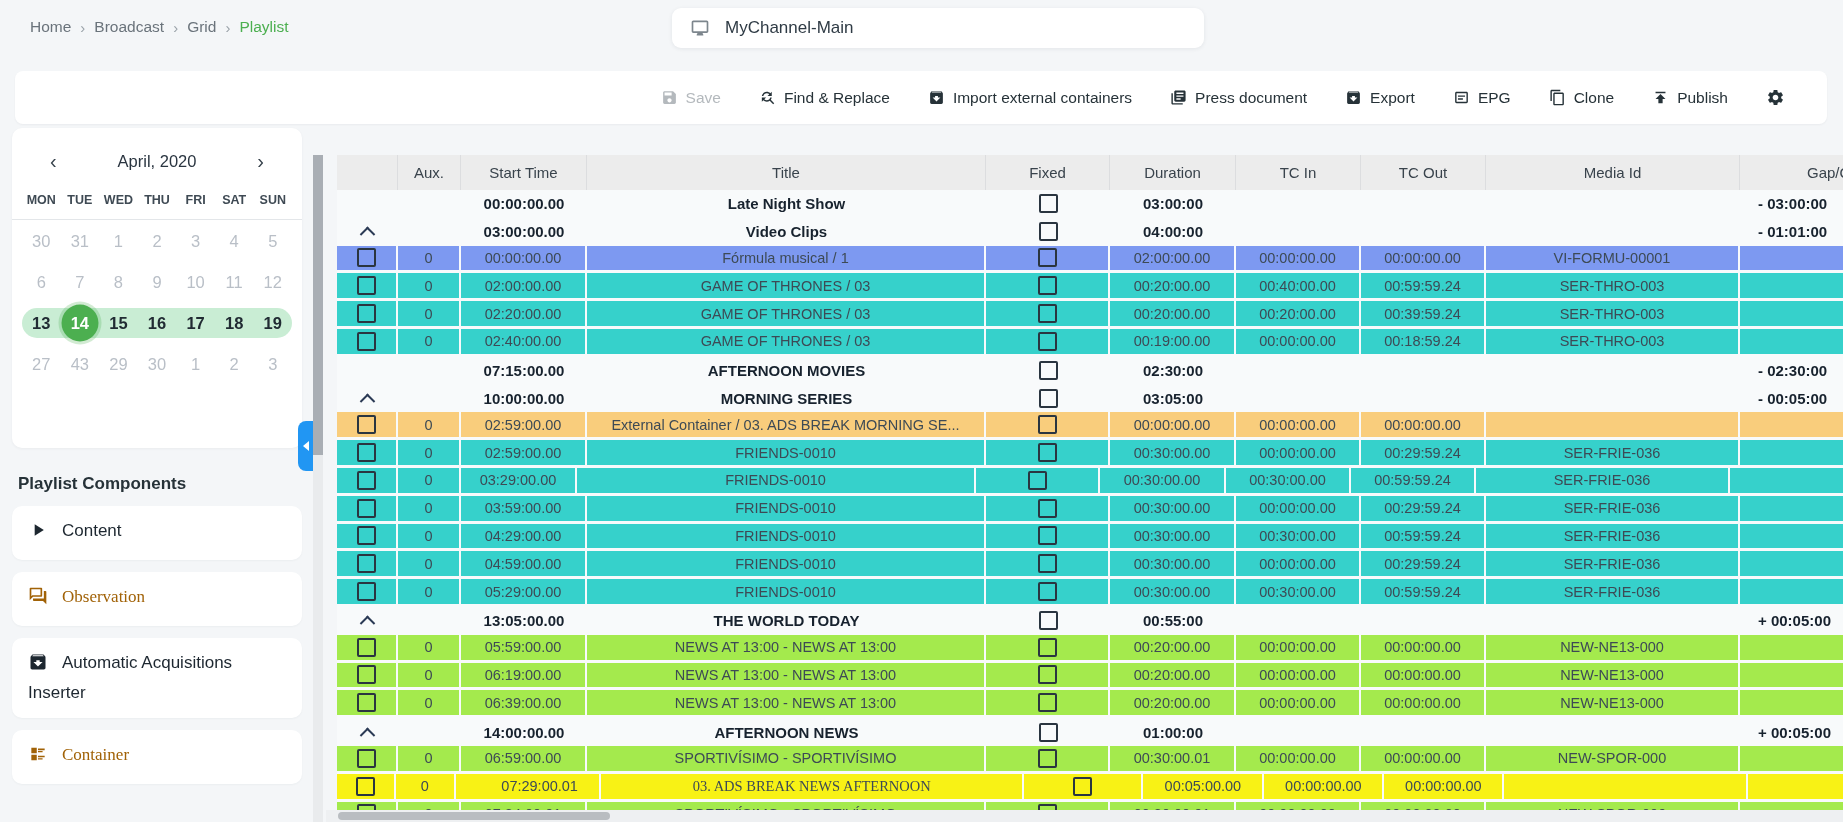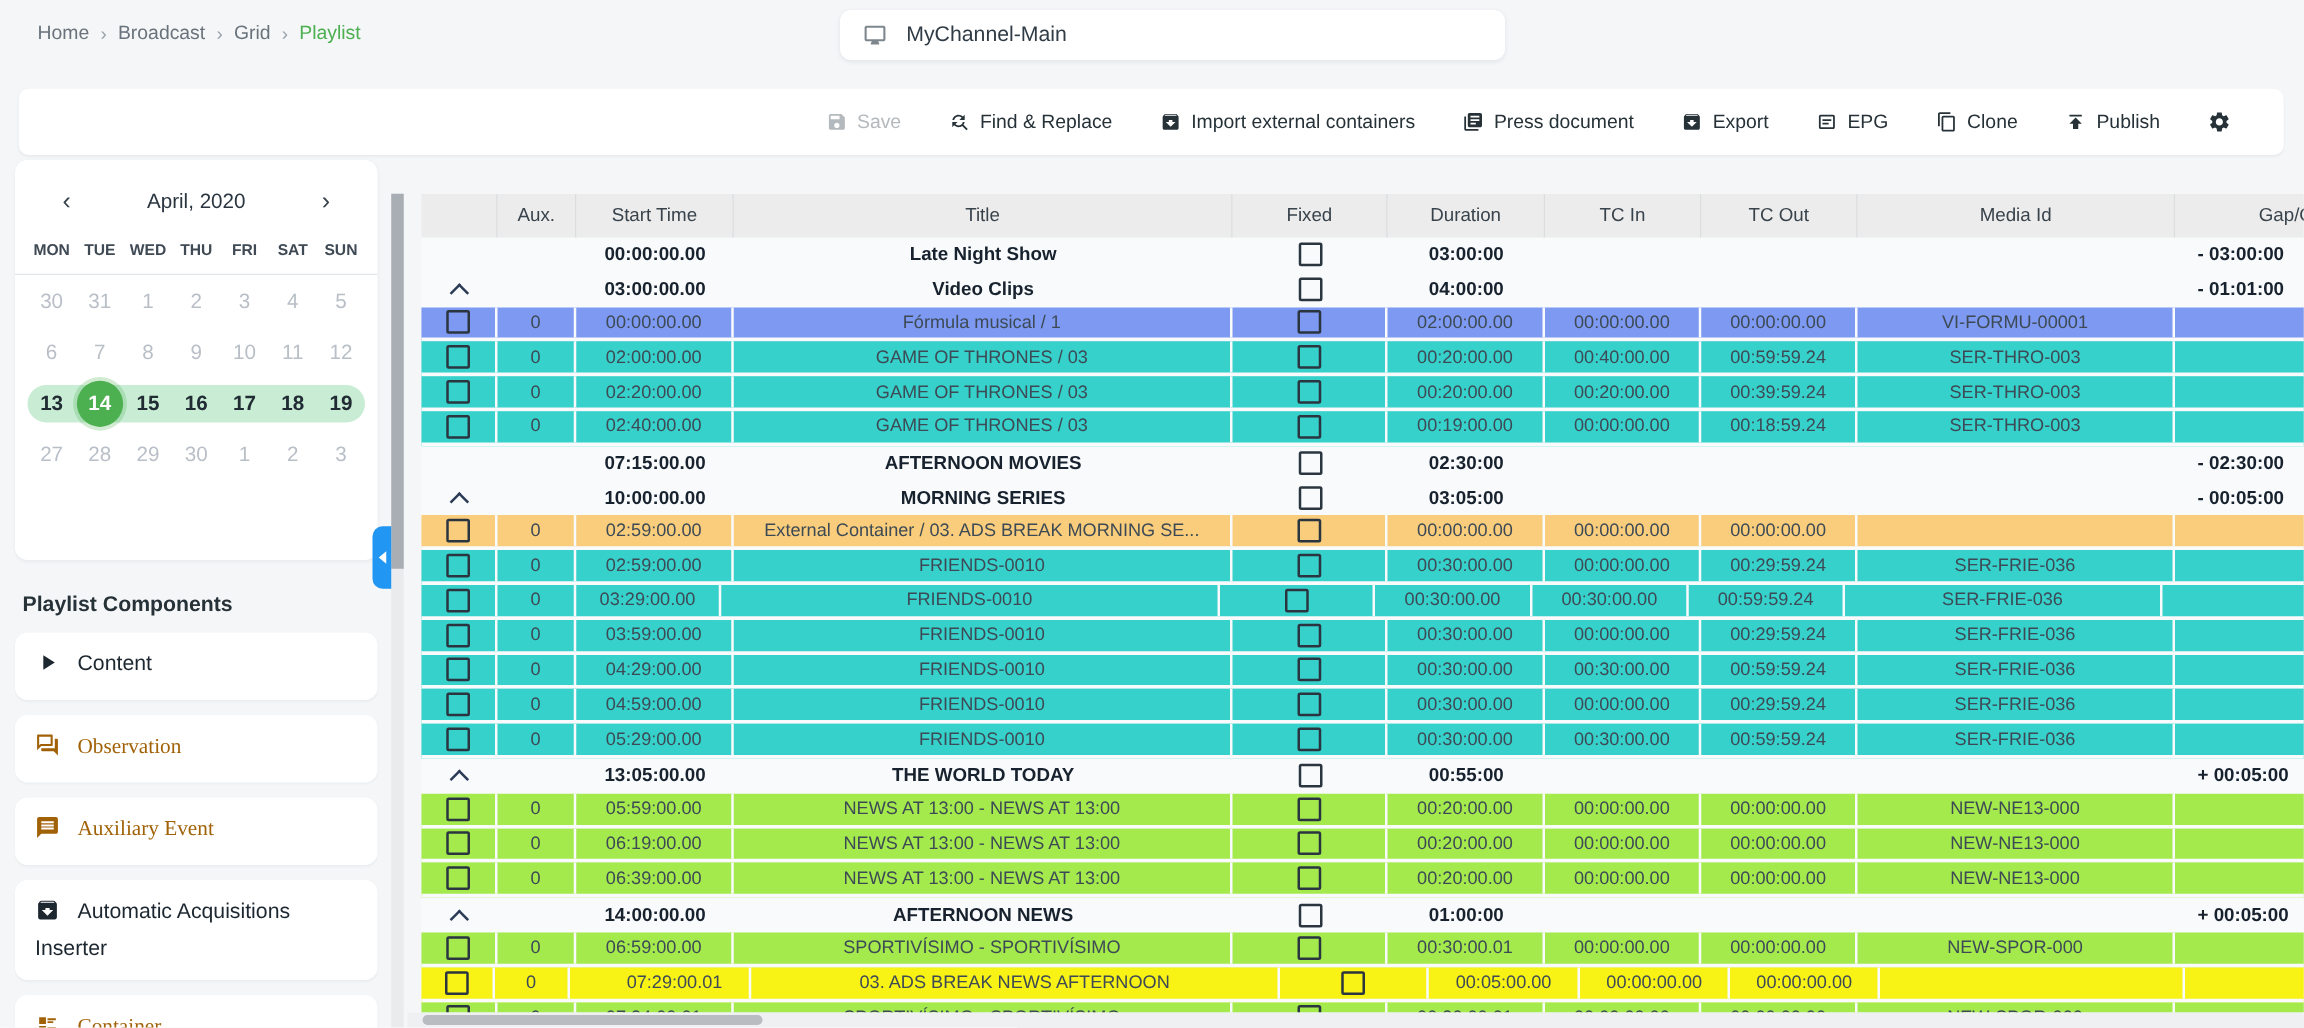--- a/index.html
+++ b/index.html
@@ -263,21 +263,21 @@
           </div>
           <div class="cal-day">
             <span class="dlabel">19</span>
           </div>
         </div>
         <div class="cal-week">
           <div class="cal-day">
             <span class="dlabel">27</span>
           </div>
           <div class="cal-day">
-            <span class="dlabel">28</span>
+            <span class="dlabel">43</span>
           </div>
           <div class="cal-day">
             <span class="dlabel">29</span>
           </div>
           <div class="cal-day">
             <span class="dlabel">30</span>
           </div>
           <div class="cal-day">
             <span class="dlabel">1</span>
           </div>
@@ -291,23 +291,20 @@
       </div>
   </div>
   <h3 class="pc-title">Playlist Components</h3>
   <div id="pc-items">
       <div class="pc-item"><span class="picon"><svg viewBox="0 0 24 24" width="20" height="20" fill="currentColor">
             <path d="M8 5v14l11-7z"></path>
           </svg></span><span class="plabel">Content</span></div>
       <div class="pc-item disabled"><span class="picon"><svg viewBox="0 0 24 24" width="20" height="20" fill="currentColor">
             <path d="M15 4v7H5.17L4 12.17V4h11m1-2H3c-.55 0-1 .45-1 1v14l4-4h10c.55 0 1-.45 1-1V3c0-.55-.45-1-1-1zm5 4h-2v9H6v2c0 .55.45 1 1 1h11l4 4V7c0-.55-.45-1-1-1z"></path>
           </svg></span><span class="plabel">Observation</span></div>
-      <div class="pc-item disabled"><span class="picon"><svg viewBox="0 0 24 24" width="20" height="20" fill="currentColor">
-            <path d="M20 2H4c-1.1 0-2 .9-2 2v18l4-4h14c1.1 0 2-.9 2-2V4c0-1.1-.9-2-2-2zm-2 12H6v-2h12v2zm0-3H6V9h12v2zm0-3H6V6h12v2z"></path>
-          </svg></span><span class="plabel">Auxiliary Event</span></div>
       <div class="pc-item"><span class="picon"><svg viewBox="0 0 24 24" width="20" height="20" fill="currentColor">
             <path d="M20.54 5.23l-1.39-1.68C18.88 3.21 18.47 3 18 3H6c-.47 0-.88.21-1.16.55L3.46 5.23C3.17 5.57 3 6.02 3 6.5V19c0 1.1.9 2 2 2h14c1.1 0 2-.9 2-2V6.5c0-.48-.17-.93-.46-1.27zM12 17.5L6.5 12H10v-2h4v2h3.5L12 17.5zM5.12 5l.81-1h12l.94 1H5.12z"></path>
           </svg></span><span class="plabel">Automatic Acquisitions Inserter</span></div>
       <div class="pc-item disabled"><span class="picon"><svg viewBox="0 0 24 24" width="20" height="20" fill="currentColor">
             <path d="M4 4.5h6.5V11H4zM12 5.5h8v2h-8zM12 8.5h5.5V10H12zM4 13h6.5v6.5H4zM12 14h8v2h-8zM12 17h5.5v1.5H12z"></path>
           </svg></span><span class="plabel">Container</span></div>
     </div>
 </aside>
 
 <div class="collapse-handle">
@@ -662,21 +659,21 @@
         <div class="c" style="width: 125px;">00:00:00.00</div>
         <div class="c" style="width: 254px;">NEW-SPOR-000</div>
         <div class="c gap" style="width: 220px;"></div>
       </div>
       <div class="row item c-yellow">
         <div class="c" style="width: 61px;">
           <span class="cb"></span>
         </div>
         <div class="c" style="width: 63px;">0</div>
         <div class="c" style="width: 126px; margin-left: 24px;">07:29:00.01</div>
-        <div class="c" style="width: 441px;">03. ADS BREAK NEWS AFTERNOON</div>
+        <div class="c" style="width: 441px; font-family: Liberation Serif, serif;">03. ADS BREAK NEWS AFTERNOON</div>
         <div class="c" style="width: 124px;">
           <span class="cb"></span>
         </div>
         <div class="c" style="width: 126px;">00:05:00.00</div>
         <div class="c" style="width: 125px;">00:00:00.00</div>
         <div class="c" style="width: 125px;">00:00:00.00</div>
         <div class="c" style="width: 254px;"></div>
         <div class="c gap" style="width: 220px;"></div>
       </div>
       <div class="row item c-green">

